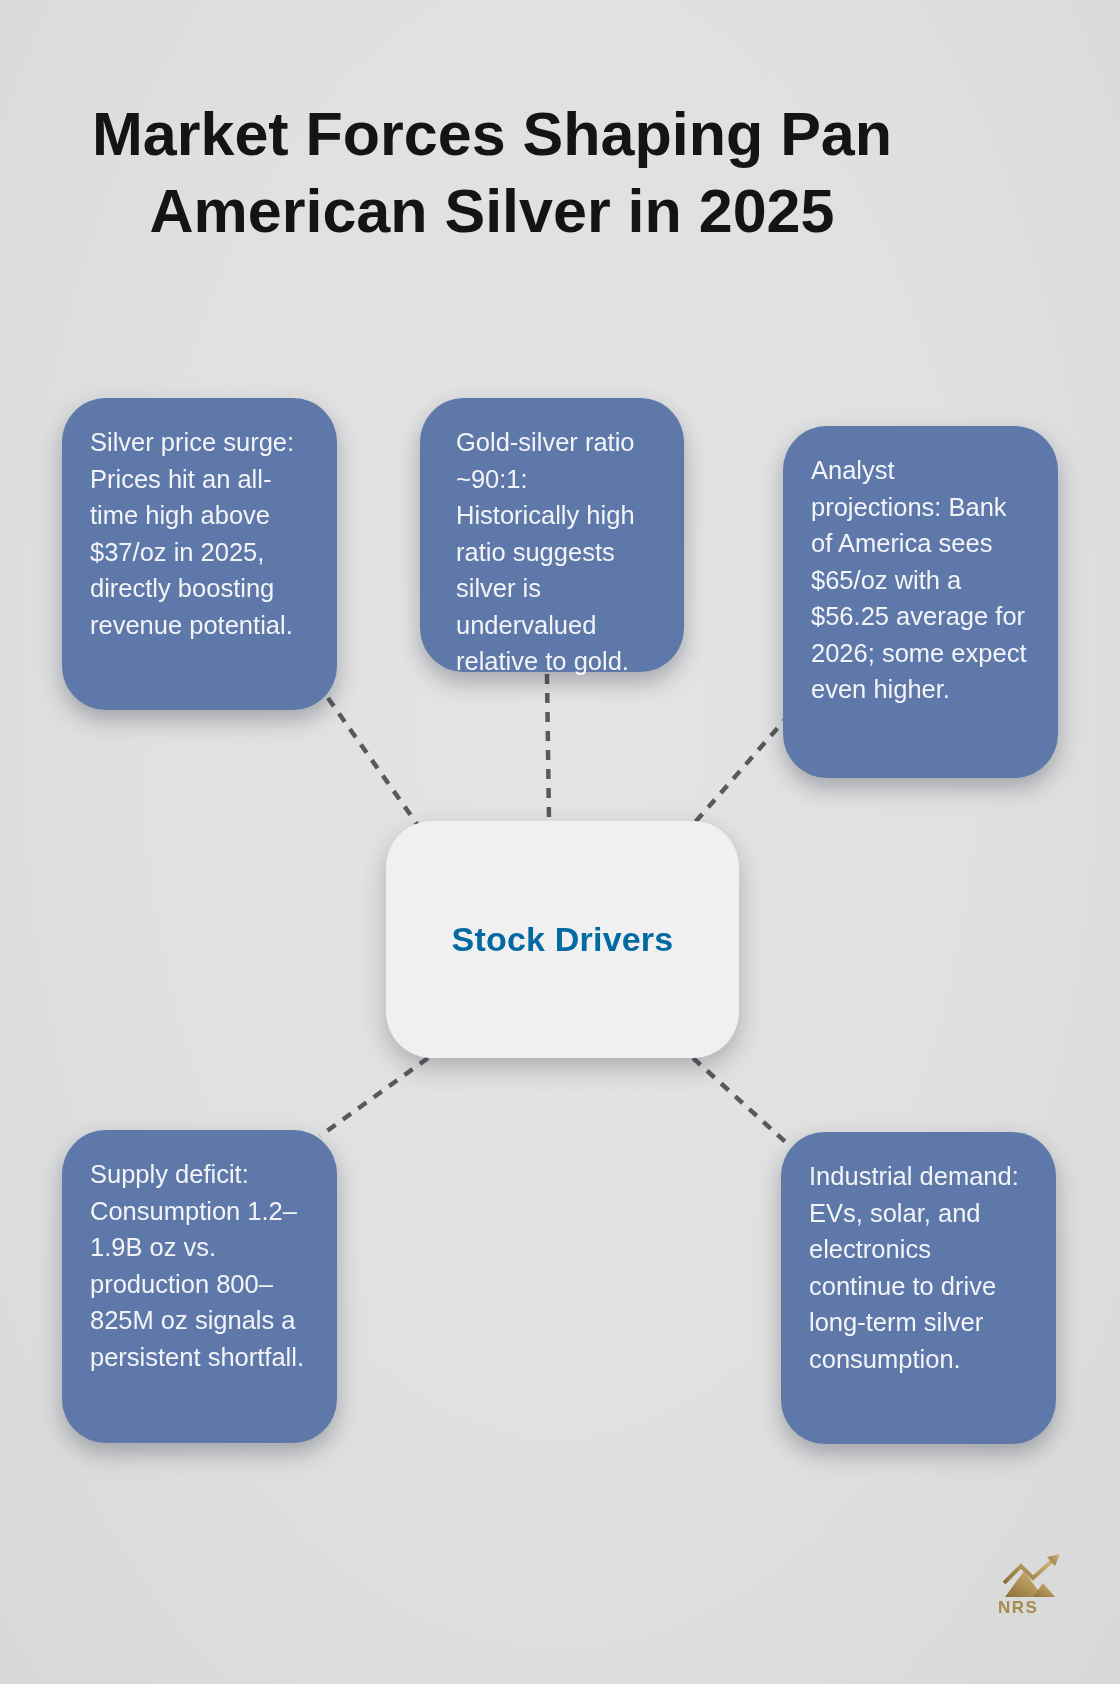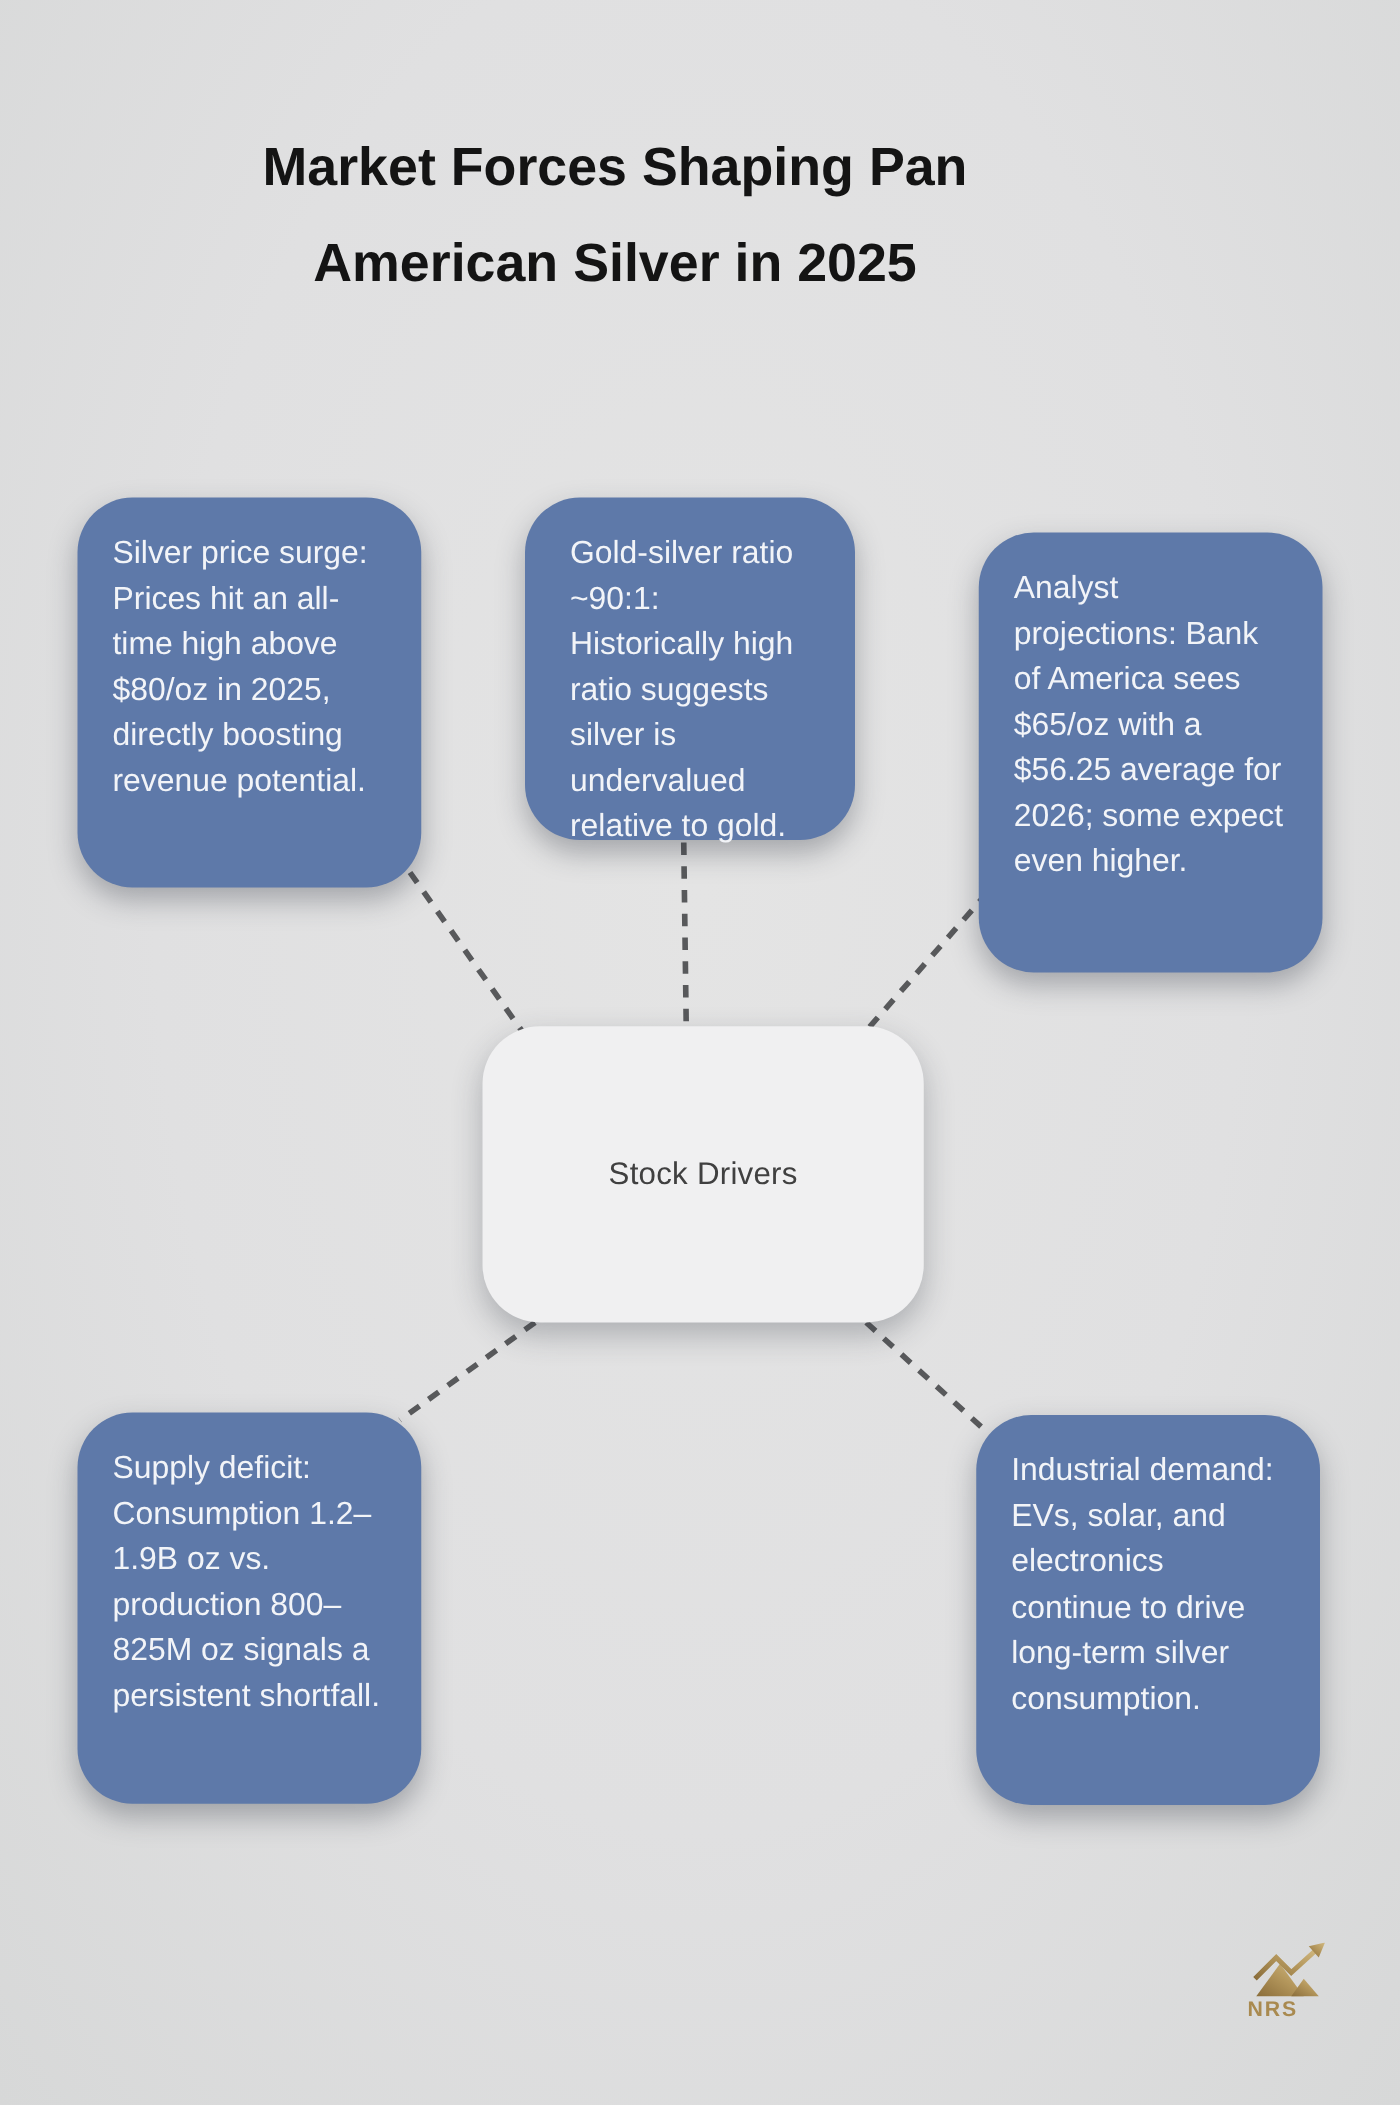--- a/index.html
+++ b/index.html
@@ -8,21 +8,21 @@
     position: relative;
     overflow: hidden;
     font-family: "Liberation Sans", "DejaVu Sans", sans-serif;
     background:
       radial-gradient(ellipse at 50% 42%, #e4e4e4 0%, #e0e0e1 55%, #d7d8d8 100%);
   }
   .title {
     position: absolute;
     top: 96px; left: 0; width: 984px;
     text-align: center;
-    font-size: 43px;
+    font-size: 61px;
     line-height: 77px;
     font-weight: 700;
     color: #141414;
     letter-spacing: 0px;
   }
   .connectors {
     position: absolute; inset: 0;
     width: 1120px; height: 1684px;
     pointer-events: none;
   }
@@ -50,23 +50,23 @@
   .center-node {
     position: absolute;
     left: 386px; top: 821px; width: 353px; height: 237px;
     background: var(--center-bg, #f0f0f1);
     border-radius: 46px;
     box-shadow: 0 10px 24px rgba(50,55,65,0.30);
     display: flex; align-items: center; justify-content: center;
     box-sizing: border-box;
   }
   .center-label {
-    font-size: 25px;
-    font-weight: 400;
-    color: #404040;
+    font-size: 34px;
+    font-weight: 700;
+    color: #0369a1;
     letter-spacing: 0.2px;
   }
   .logo {
     position: absolute;
     left: 998px; top: 1554px; width: 70px;
   }
   .logo-icon { display: block; margin: 0 auto; }
   .logo-text {
     margin-top: -2px;
     font-size: 17px;
@@ -85,21 +85,21 @@
 
 <svg class="connectors" viewBox="0 0 1120 1684" xmlns="http://www.w3.org/2000/svg" aria-hidden="true">
   <line x1="328" y1="698" x2="424" y2="834"></line>
   <line x1="547" y1="674" x2="549" y2="822"></line>
   <line x1="790" y1="714" x2="690" y2="828"></line>
   <line x1="428" y1="1058" x2="320" y2="1136"></line>
   <line x1="693" y1="1058" x2="790" y2="1146"></line>
 </svg>
 
 <div class="factor factor-1">
-  <span>Silver price surge: Prices hit an all-time high above $80/oz in 2025, directly boosting revenue potential.</span>
+  <span>Silver price surge: Prices hit an all-time high above $37/oz in 2025, directly boosting revenue potential.</span>
 </div>
 
 <div class="factor factor-2">
   <span>Gold-silver ratio ~90:1: Historically high ratio suggests silver is undervalued relative to gold.</span>
 </div>
 
 <div class="factor factor-3">
   <span>Analyst projections: Bank of America sees $65/oz with a $56.25 average for 2026; some expect even higher.</span>
 </div>
 

